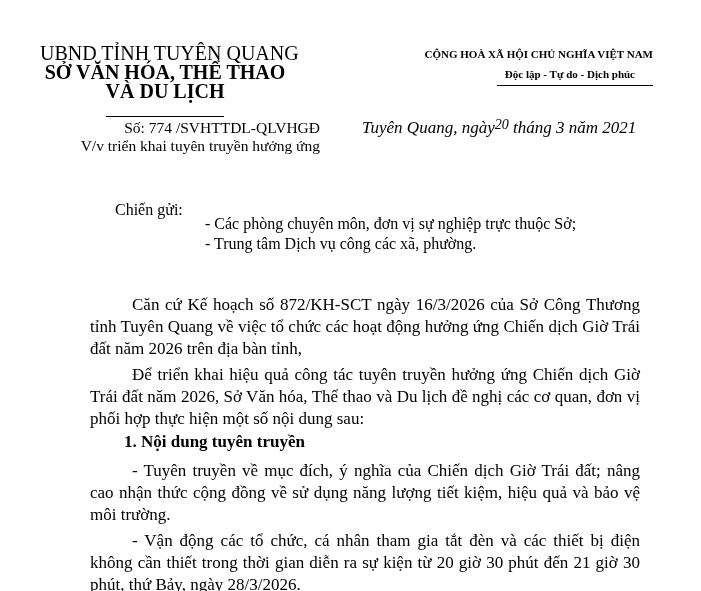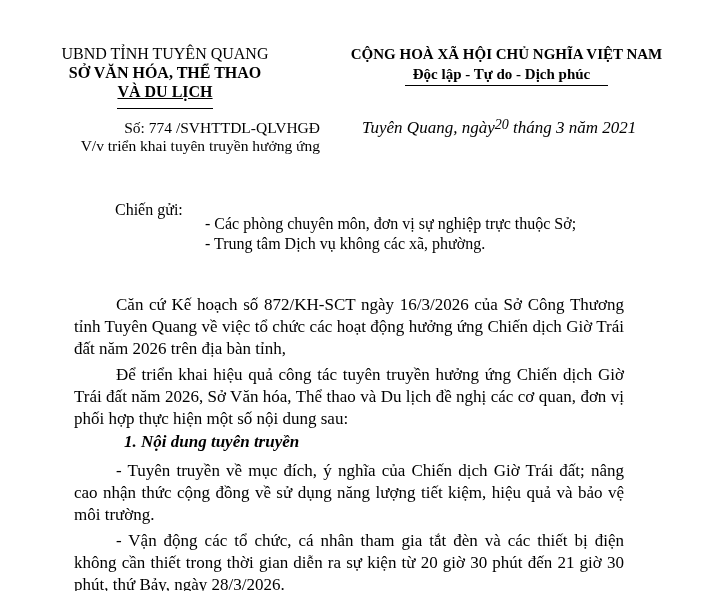--- a/index.html
+++ b/index.html
@@ -5,41 +5,41 @@
   html, body { margin: 0; padding: 0; background: #ffffff; }
   body {
     width: 701px; height: 591px; position: relative; overflow: hidden;
     font-family: "Liberation Serif", "DejaVu Serif", serif;
     color: #000;
   }
   .abs { position: absolute; white-space: nowrap; }
   .b { font-weight: bold; }
 
   
-  #hdr-left { left: 40px; top: 44px; width: 250px; text-align: center; font-size: 16px; line-height: 19px; }
+  #hdr-left { left: 40px; top: 44px; width: 250px; text-align: center; font-size: 20px; line-height: 19px; }
   #hdr-left .line { display: block; }
-  #hdr-left .ul { display: inline-block; border-bottom: 1.3px solid #000; padding-bottom: 8px; line-height: 17px; text-decoration: underline; }
+  #hdr-left .ul { display: inline-block; border-bottom: 1.3px solid #000; padding-bottom: 16px; line-height: 17px; }
 
   
-  #hdr-right { left: 334px; top: 44px; width: 345px; text-align: center; font-size: 15px; line-height: 20px; }
+  #hdr-right { left: 308px; top: 44px; width: 345px; text-align: right; font-size: 11px; line-height: 20px; }
   #motto-wrap { display: inline-block; border-bottom: 1.3px solid #000; padding: 0 18px 1px 8px; }
 
   #docnum { left: 60px; top: 119px; width: 260px; text-align: center; font-size: 15.5px; line-height: 18px; }
   #docnum .line { display: block; text-align: right; }
 
   #date { left: 362px; top: 117px; font-size: 17px; font-style: italic; }
   #date sup { font-size: 14px; vertical-align: 4px; text-align: center; }
 
   #recipients { left: 115px; top: 200px; font-size: 16px; line-height: 20px; }
   #recipients .lbl { position: absolute; left: 0; top: 0; }
   #recipients ul { list-style: none; margin: 12px; padding: 0; position: absolute; left: 78px; top: 2px; }
   #recipients li { line-height: 20px; }
 
   .para {
-    position: absolute; left: 74px; width: 550px;
+    position: absolute; left: 90px; width: 550px;
     font-size: 17px; line-height: 22px; text-align: justify;
     text-indent: 42px;
   }
   .heading { position: absolute; left: 124px; font-size: 17px; font-weight: bold; }
 </style>
 </head>
 <body>
 
 <div id="hdr-left" class="abs">
   <span class="line">UBND TỈNH TUYÊN QUANG</span>
@@ -58,21 +58,21 @@
 </div>
 
 <div id="date" class="abs">
   <span>Tuyên Quang, ngày</span><sup>20</sup> <span>tháng 3 năm 2021</span>
 </div>
 
 <div id="recipients" class="abs">
   <span class="lbl">Chiến gửi:</span>
   <ul>
     <li>- Các phòng chuyên môn, đơn vị sự nghiệp trực thuộc Sở;</li>
-    <li>- Trung tâm Dịch vụ không các xã, phường.</li>
+    <li>- Trung tâm Dịch vụ công các xã, phường.</li>
   </ul>
 </div>
 
 <div class="para" style="top:294px;">Căn cứ Kế hoạch số 872/KH-SCT ngày 16/3/2026 của Sở Công Thương tỉnh Tuyên Quang về việc tổ chức các hoạt động hưởng ứng Chiến dịch Giờ Trái đất năm 2026 trên địa bàn tỉnh,</div>
 <div class="para" style="top:364px;">Để triển khai hiệu quả công tác tuyên truyền hưởng ứng Chiến dịch Giờ Trái đất năm 2026, Sở Văn hóa, Thể thao và Du lịch đề nghị các cơ quan, đơn vị phối hợp thực hiện một số nội dung sau:</div>
-<div class="heading abs" style="top:432px;font-style:italic;">1. Nội dung tuyên truyền</div>
+<div class="heading abs" style="top:432px;">1. Nội dung tuyên truyền</div>
 <div class="para" style="top:460px;">- Tuyên truyền về mục đích, ý nghĩa của Chiến dịch Giờ Trái đất; nâng cao nhận thức cộng đồng về sử dụng năng lượng tiết kiệm, hiệu quả và bảo vệ môi trường.</div>
 <div class="para" style="top:530px;">- Vận động các tổ chức, cá nhân tham gia tắt đèn và các thiết bị điện không cần thiết trong thời gian diễn ra sự kiện từ 20 giờ 30 phút đến 21 giờ 30 phút, thứ Bảy, ngày 28/3/2026.</div>
 
 </body></html>

